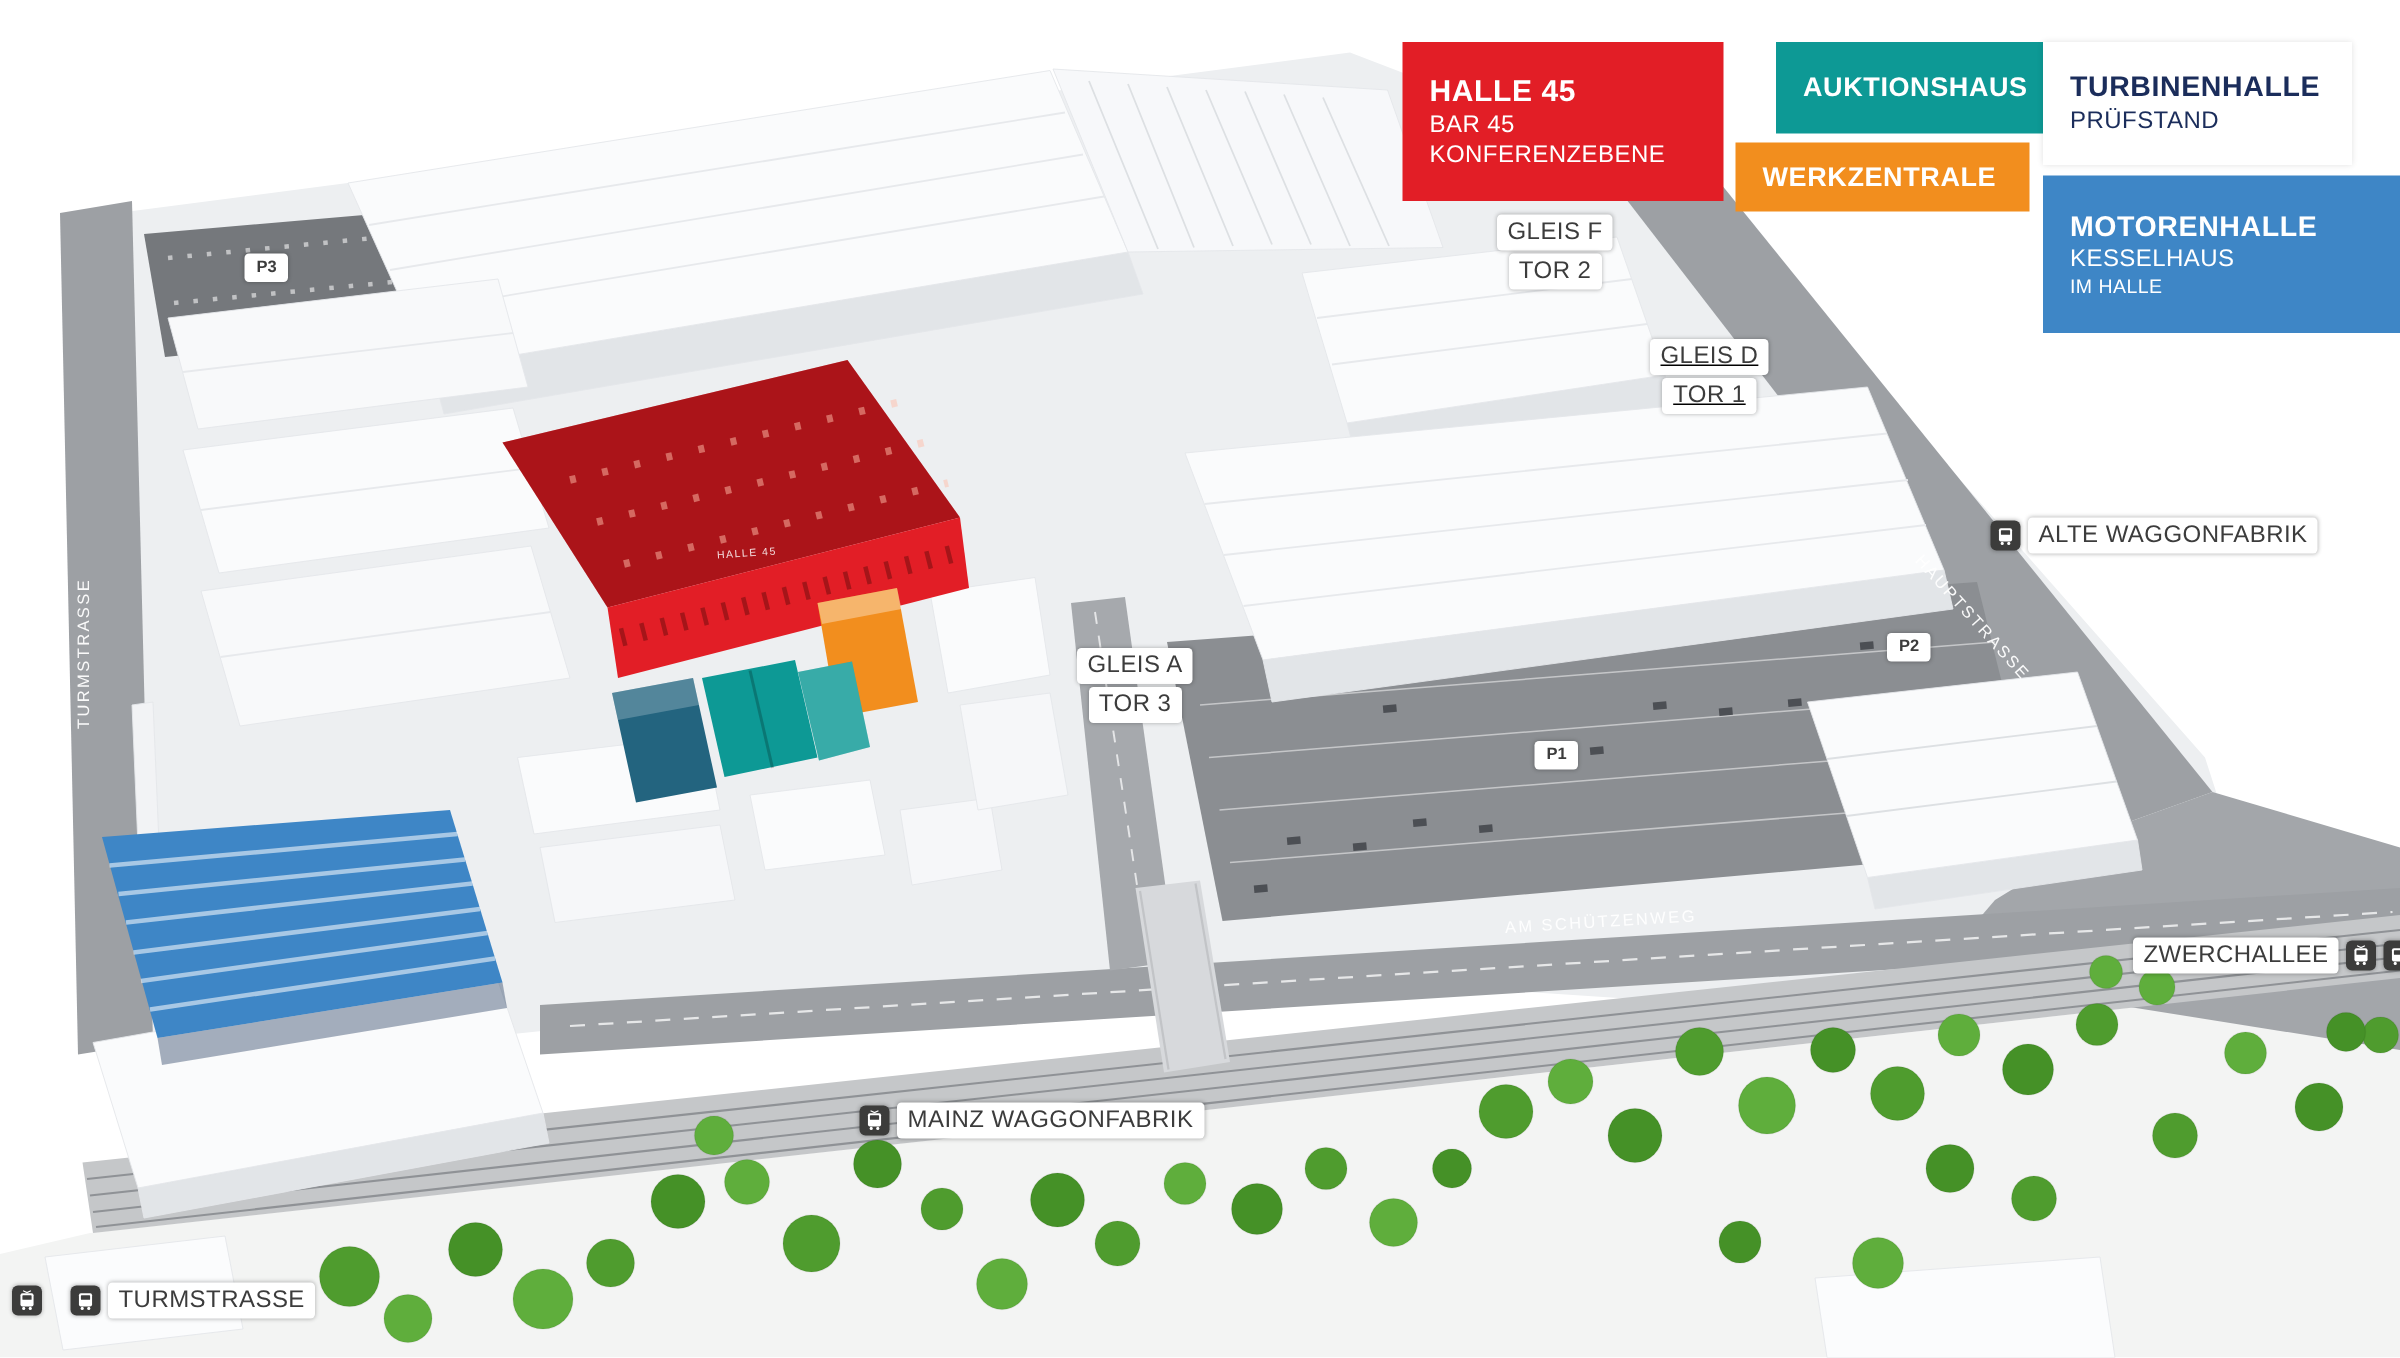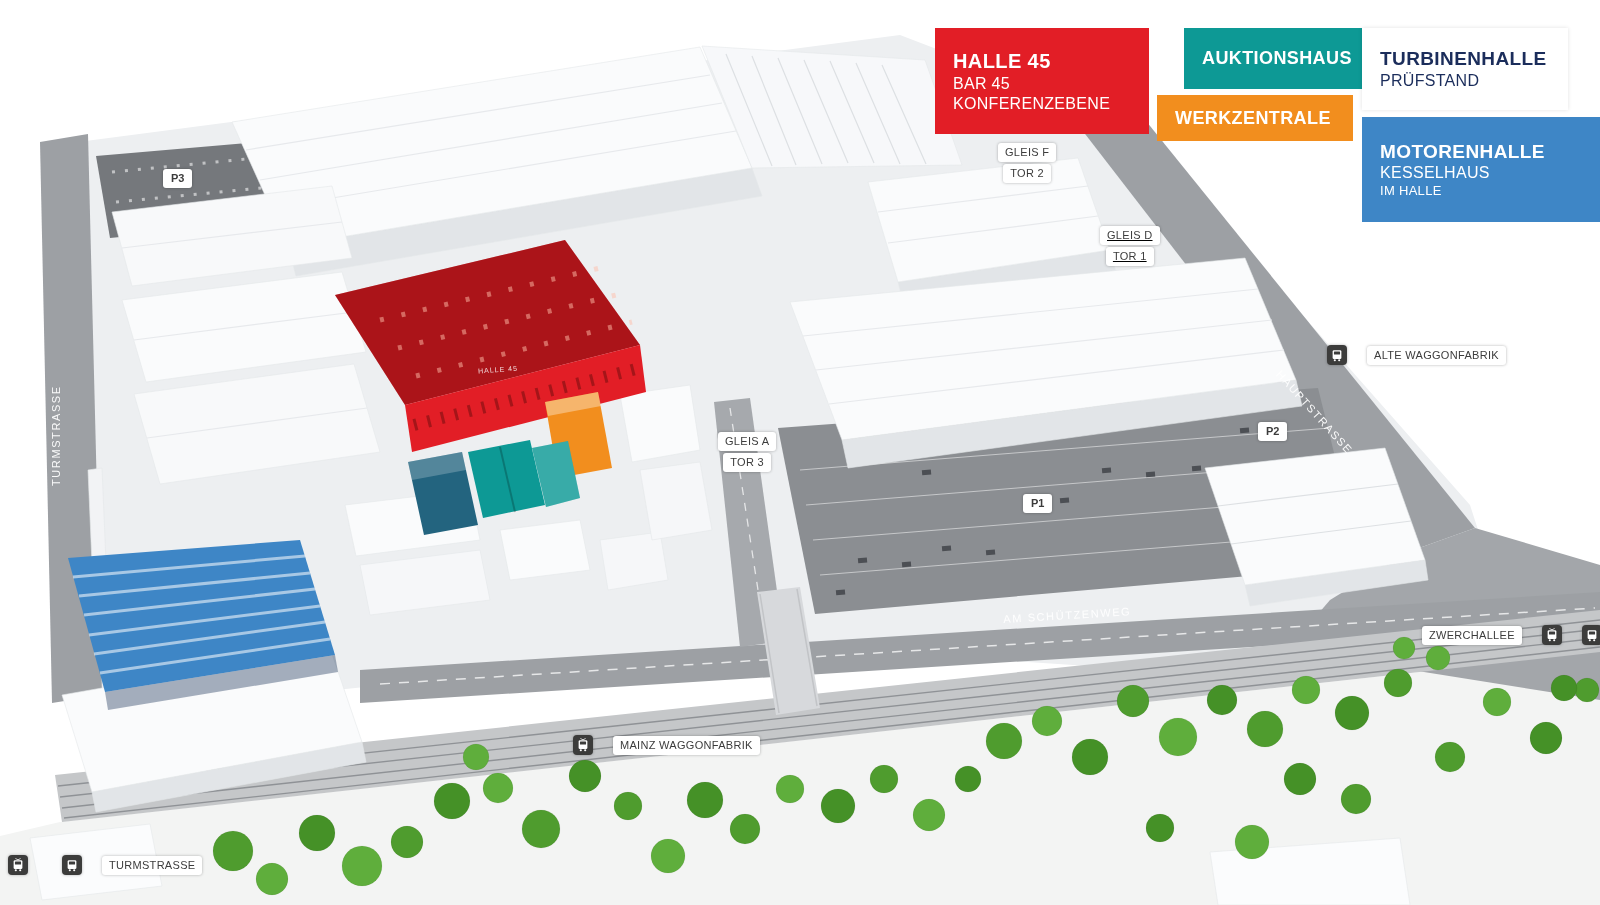--- a/index.html
+++ b/index.html
@@ -19,30 +19,30 @@
   .legend .s  { font-size:16px; letter-spacing:.3px; }
   .legend .xs { font-size:13px; letter-spacing:.3px; }
   #leg-halle45      { left:935px;  top:28px;  width:214px; height:106px; }
   #leg-auktionshaus { left:1157px; top:28px;  width:196px; height:61px;margin-left:27px;  }
   #leg-werkzentrale { left:1157px; top:95px;  width:196px; height:46px;  }
   #leg-turbinenhalle{ left:1362px; top:28px;  width:206px; height:82px;  box-shadow:0 0 4px rgba(0,0,0,.12); }
   #leg-motorenhalle { left:1362px; top:117px; width:248px; height:105px; }
 
   
   .pill {
-    background:#fff; border-radius:3px; font-size:11px; color:#3c3c3c;
+    background:#fff; border-radius:3px; font-size:16px; color:#3c3c3c;
     padding:4px 7px; line-height:1; white-space:nowrap;
     box-shadow:0 0 3px rgba(0,0,0,.3); letter-spacing:.3px;
   }
   .pbadge {
     position:absolute; background:#fff; border-radius:3px; font-size:11px; font-weight:bold;
     color:#3c3c3c; padding:4px 8px; line-height:1; box-shadow:0 0 3px rgba(0,0,0,.3);
   }
   .gate { position:absolute; display:flex; flex-direction:column; gap:2px; align-items:center; }
-  .stop { position:absolute; display:flex; align-items:center; gap:20px; }
+  .stop { position:absolute; display:flex; align-items:center; gap:5px; }
   .ticon {
     width:20px; height:20px; background:#3c3c3b; border-radius:4px; flex:0 0 auto;
     display:flex; align-items:center; justify-content:center; box-shadow:0 0 3px rgba(0,0,0,.3);
   }
   .street { position:absolute; color:#ffffff; font-size:11px; letter-spacing:1.6px; white-space:nowrap; opacity:.95; }
   #street-hauptstrasse { left:1283px; top:368px; transform:rotate(48deg); transform-origin:0 0; }
   #street-turmstrasse  { left:50px;  top:486px; transform:rotate(-90deg); transform-origin:0 0; }
   #street-schuetzenweg { left:1003px; top:613px; transform:rotate(-3.5deg); transform-origin:0 0; }
 
   

